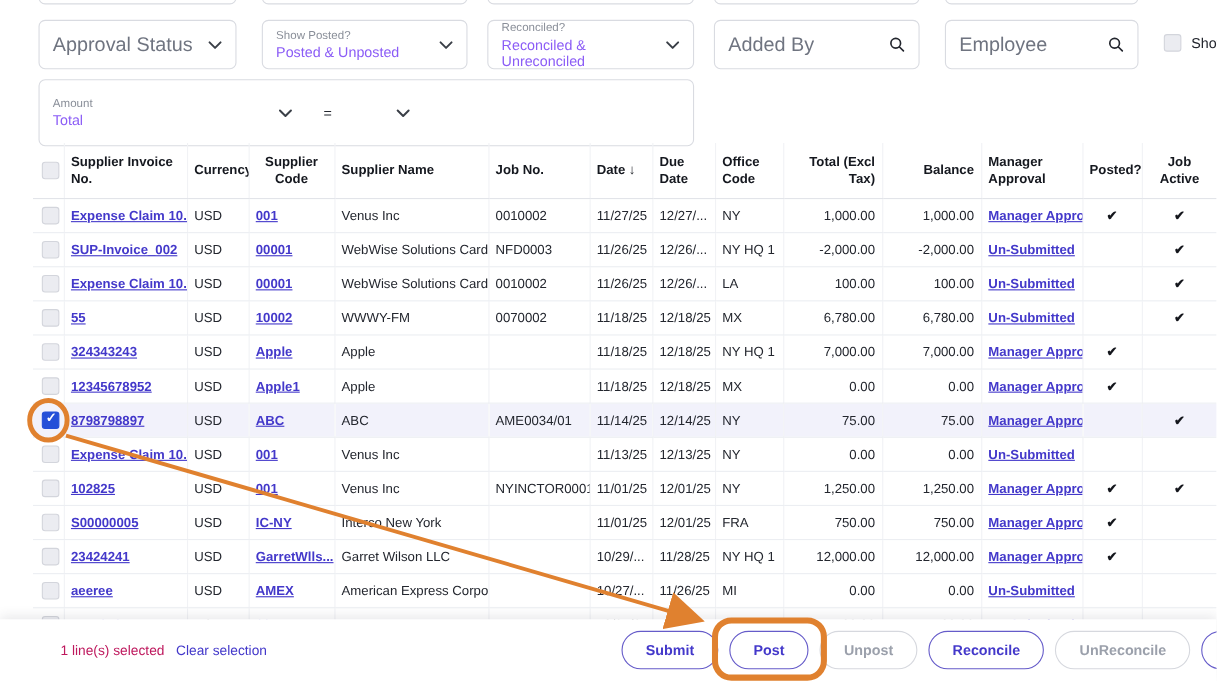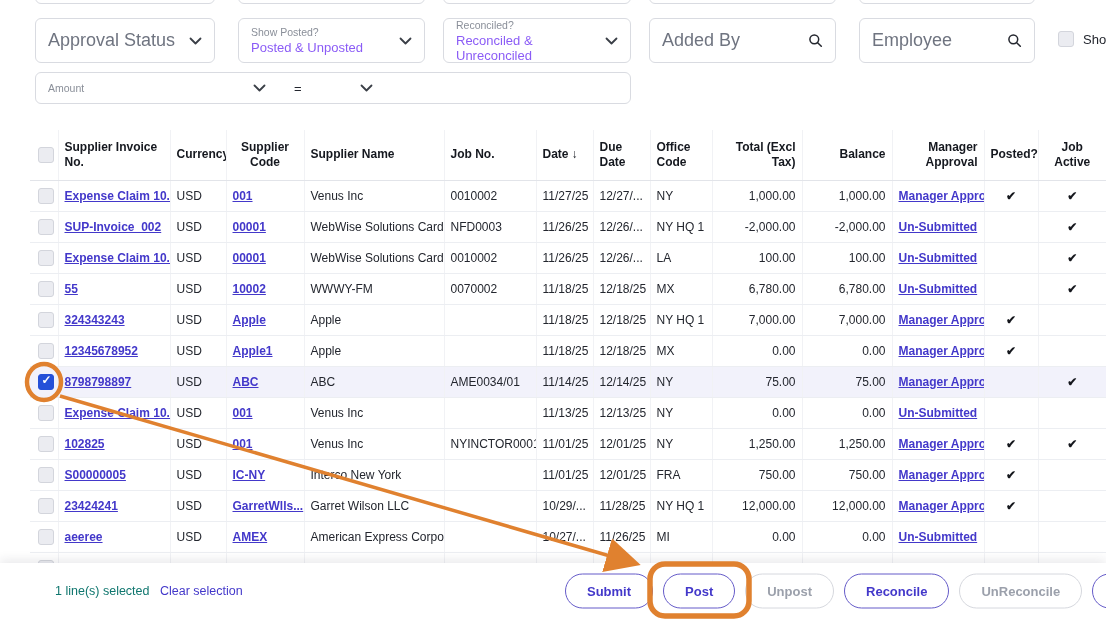--- a/index.html
+++ b/index.html
@@ -19,21 +19,21 @@
   .chev{margin-left:auto;display:inline-flex;align-items:center}
   .icn{display:inline-flex;align-items:center}
   .eq{font-size:13px;color:#23262e;margin-left:28px}
   #f-approval{left:35px;top:18px;width:180px}
   #f-posted{left:238px;top:18px;width:187px}
   #f-reconciled{left:443px;top:18px;width:188px}
   #f-addedby{left:649px;top:18px;width:187px}
   #f-employee{left:859px;top:18px;width:176px}
   #f-show{position:absolute;left:1058px;top:31px;display:flex;align-items:center;gap:9px}
   #f-show .showlab{font-size:13px;color:#23262e;white-space:nowrap}
-  #f-amount{left:35px;top:72px;width:596px;height:32px}
+  #f-amount{left:35px;top:72px;width:596px;height:61px}
 
   
   .cb{width:16px;height:16px;border:1px solid #d3d5dc;border-radius:3px;background:#ebecf1;
     display:inline-block;vertical-align:middle;position:relative;cursor:pointer;flex:0 0 auto}
   .cb.checked{background:#2550D8;border-color:#2550D8}
   .cb.checked::after{content:"✓";position:absolute;left:2.5px;top:-1.5px;color:#fff;font-size:12px;font-weight:700}
 
   
   #tablewrap{position:absolute;left:30px;top:130px;width:1076px}
   table{border-collapse:collapse;table-layout:fixed;width:1076px}
@@ -46,21 +46,21 @@
   .r{text-align:right}
   .c{text-align:center}
   .lnk{color:#4338CA;text-decoration:underline;font-weight:700;cursor:pointer}
   .chk{font-weight:700;font-size:12px;color:#14161c}
   .sort{margin-left:3px;font-weight:700}
   tr.sel td{background:#f2f2fb}
 
   
   #footer{position:absolute;left:0;bottom:0;width:1106px;height:56px;background:#fff;
     box-shadow:0 -3px 10px rgba(35,38,60,.10);z-index:5}
-  #selinfo{position:absolute;left:55px;top:50%;transform:translateY(-50%);font-size:12.5px;color:#0f766e}
+  #selinfo{position:absolute;left:55px;top:50%;transform:translateY(-50%);font-size:12.5px;color:#be185d}
   #clearsel{position:absolute;left:160px;top:50%;transform:translateY(-50%);font-size:12.5px;color:#4338CA;cursor:pointer}
   #btns{position:absolute;left:565px;top:50%;transform:translateY(-50%);display:flex;gap:10px}
   .pill{height:35px;padding:0 21px;border-radius:18px;border:1.5px solid #655bc9;background:#fff;
     color:#4338CA;font-weight:700;font-size:13px;font-family:inherit;white-space:nowrap;cursor:pointer}
   .pill.dis{border-color:#d6d8de;color:#9ba0ab;cursor:default}
 
   
   #annotations{position:absolute;left:0;top:0;z-index:10;pointer-events:none}
 </style>
 </head>
@@ -126,20 +126,21 @@
 </div>
 
 <div id="f-show">
   <span class="cb"></span>
   <span class="showlab">Show</span>
 </div>
 
 <div class="field" id="f-amount">
   <span class="stack" style="width:205px">
     <span class="lab">Amount</span>
+    <span class="val">Total</span>
   </span>
   <span class="icn">
     <svg width="13" height="8" viewBox="0 0 13 8">
         <polyline points="1.5,1.5 6.5,6.5 11.5,1.5" fill="none" stroke="#3a3f47" stroke-width="1.8" stroke-linecap="round" stroke-linejoin="round"></polyline>
       </svg>
   </span>
   <span class="eq">=</span>
   <span class="icn" style="margin-left:58px">
     <svg width="13" height="8" viewBox="0 0 13 8">
         <polyline points="1.5,1.5 6.5,6.5 11.5,1.5" fill="none" stroke="#3a3f47" stroke-width="1.8" stroke-linecap="round" stroke-linejoin="round"></polyline>
@@ -155,21 +156,21 @@
           <th style="width: 112px;"><span>Supplier Invoice No.</span></th>
           <th style="width: 56px;"><span>Currency</span></th>
           <th style="width: 78px; text-align: center;"><span>Supplier Code</span></th>
           <th style="width: 140px;"><span>Supplier Name</span></th>
           <th style="width: 92px;"><span>Job No.</span></th>
           <th style="width: 57px;"><span>Date</span><span class="sort">↓</span></th>
           <th style="width: 57px;"><span>Due Date</span></th>
           <th style="width: 62px;"><span>Office Code</span></th>
           <th class="r" style="width: 90px;"><span>Total (Excl Tax)</span></th>
           <th class="r" style="width: 90px;"><span>Balance</span></th>
-          <th style="width: 92px; text-align: right;"><span>Manager Approval</span></th>
+          <th style="width: 92px;"><span>Manager Approval</span></th>
           <th class="c" style="width: 54px;"><span>Posted?</span></th>
           <th class="c" style="width: 68px;"><span>Job Active</span></th>
         </tr>
       </thead>
     <tbody id="grid-body">
         <tr>
           <td class="cbcell"><span class="cb"></span></td>
           <td><a class="lnk">Expense Claim 10...</a></td>
           <td><span>USD</span></td>
           <td><a class="lnk">001</a></td>

